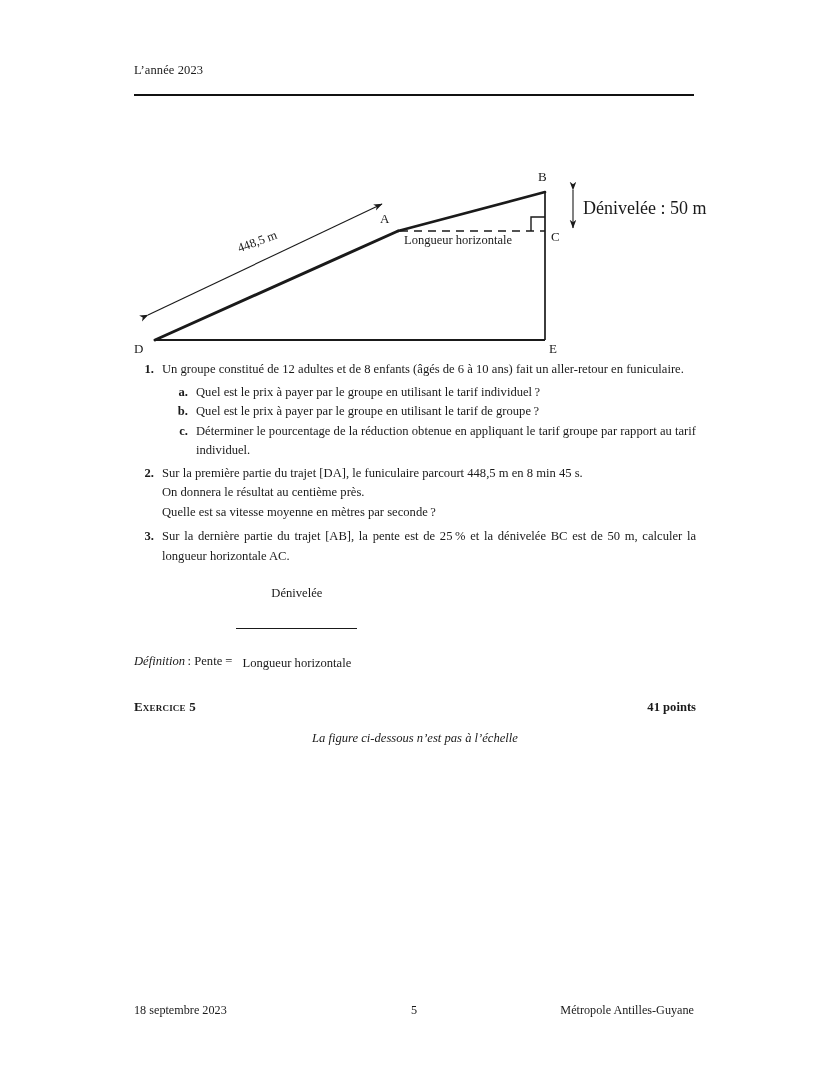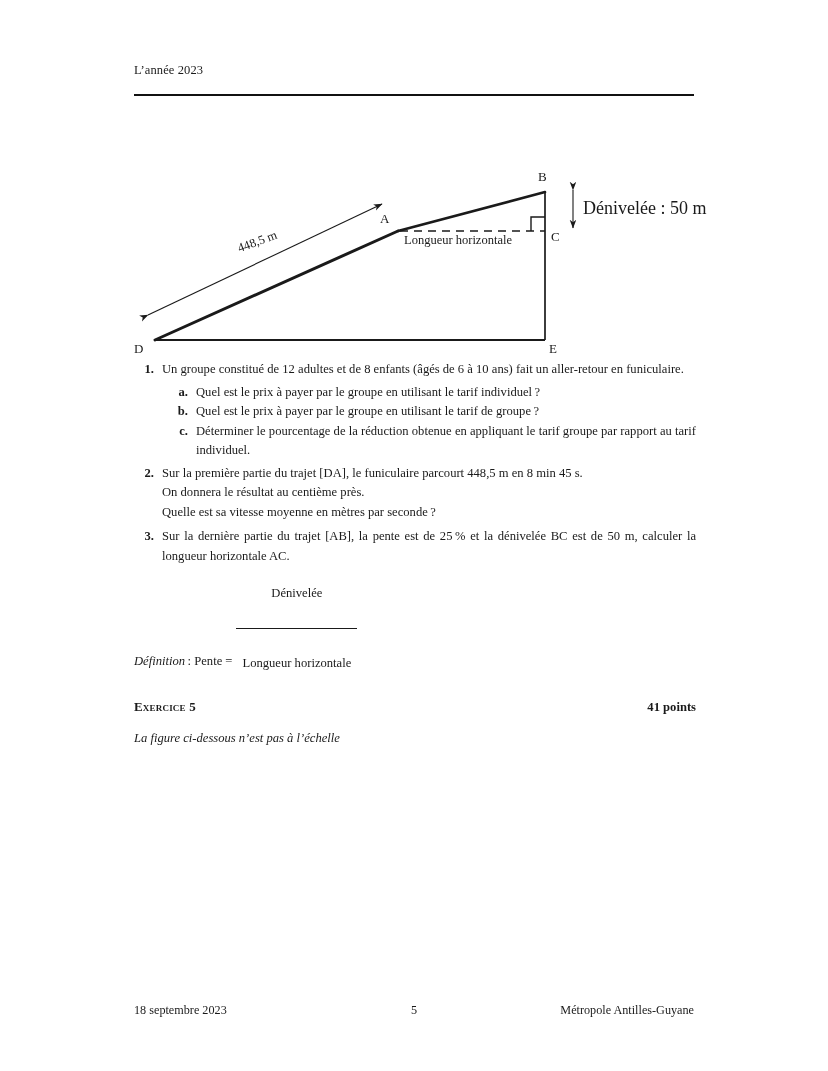--- a/index.html
+++ b/index.html
@@ -175,20 +175,21 @@
     letter-spacing: 0.2px;
   }
   .ex-points {
     font-weight: bold;
     font-size: 12.6px;
   }
   .ex-note {
     font-style: italic;
     font-size: 12.6px;
     margin-top: 11px;
+    text-align: center;
   }
 
   
   .footer {
     position: absolute;
     left: 134px;
     top: 1003px;
     width: 560px;
     display: flex;
     justify-content: space-between;

